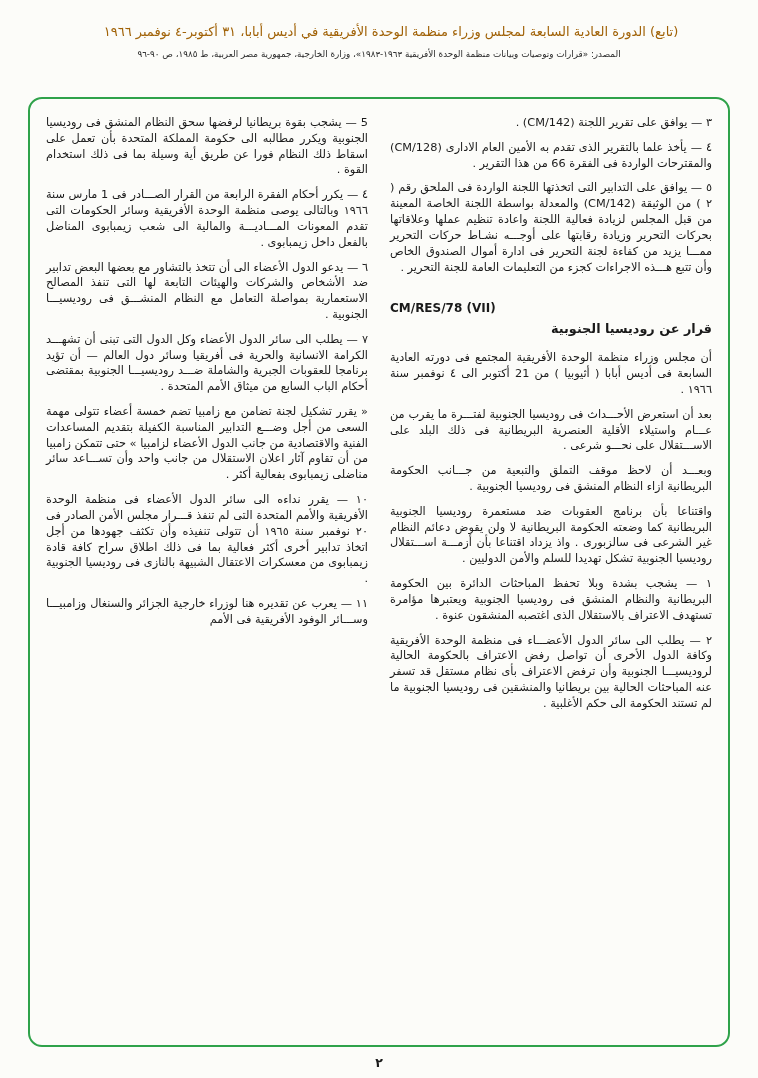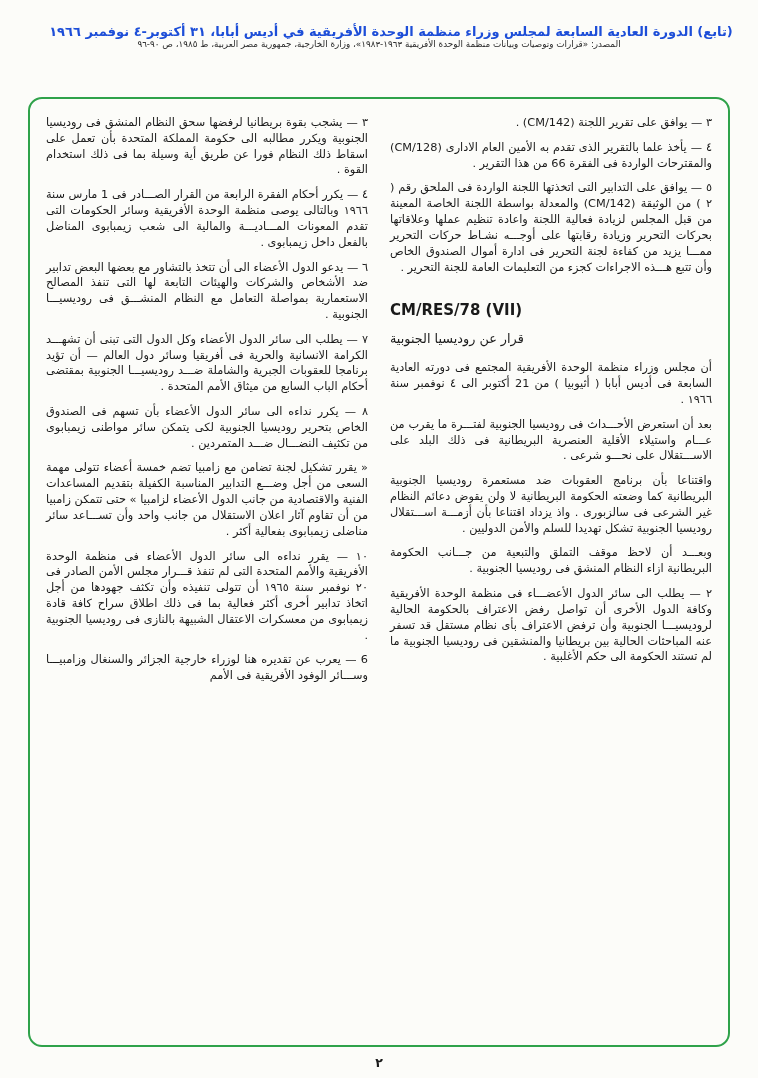--- a/index.html
+++ b/index.html
@@ -6,29 +6,29 @@
   html, body { width: 758px; height: 1078px; }
   body {
     background: #fcfcf9;
     font-family: "DejaVu Sans", sans-serif;
     position: relative;
     overflow: hidden;
     color: #1a1a1a;
   }
   .doc-header { text-align: center; padding-top: 24px; direction: rtl; }
   .doc-title {
-    font-weight: bold;
+    font-weight: normal;
     font-size: 13px;
     white-space: nowrap;
-    color: #1d4ed8;
+    color: #a16207;
     padding-left: 24px;
   }
   .doc-source {
     font-size: 8.8px;
-    margin-top: 0;
+    margin-top: 10px;
     color: #2a2a2a;
     white-space: nowrap;
   }
   .content-frame {
     position: absolute;
     left: 28px;
     top: 97px;
     width: 702px;
     height: 950px;
     border: 2.5px solid #2fa24a;
@@ -45,27 +45,27 @@
     font-size: 11.3px;
     line-height: 1.4;
     text-align: justify;
     margin-bottom: 9px;
     direction: rtl;
   }
   .doc-ref {
     direction: ltr;
     text-align: left;
     font-weight: bold;
-    font-size: 15px;
-    margin: 26px 0 12px 0;
+    font-size: 12px;
+    margin: 26px 0 6px 0;
     unicode-bidi: plaintext;
   }
   .res-heading {
-    text-align: left;
-    font-weight: normal;
+    text-align: right;
+    font-weight: bold;
     font-size: 12.8px;
     margin: 4px 0 14px 0;
   }
   .page-number {
     position: absolute;
     bottom: 8px;
     left: 0;
     width: 100%;
     text-align: center;
     font-weight: bold;
@@ -82,30 +82,30 @@
 
 <main class="content-frame" style="border-color: rgb(47, 162, 74);">
   <section class="col">
     <p class="para">٣ — يوافق على تقرير اللجنة (CM/142) .</p>
     <p class="para">٤ — يأخذ علما بالتقرير الذى تقدم به الأمين العام الادارى (CM/128) والمقترحات الواردة فى الفقرة 66 من هذا التقرير .</p>
     <p class="para">٥ — يوافق على التدابير التى اتخذتها اللجنة الواردة فى الملحق رقم ( ٢ ) من الوثيقة (CM/142) والمعدلة بواسطة اللجنة الخاصة المعينة من قبل المجلس لزيادة فعالية اللجنة واعادة تنظيم عملها وعلاقاتها بحركات التحرير وزيادة رقابتها على أوجـــه نشـاط حركات التحرير ممـــا يزيد من كفاءة لجنة التحرير فى ادارة أموال الصندوق الخاص وأن تتبع هـــذه الاجراءات كجزء من التعليمات العامة للجنة التحرير .</p>
     <div class="doc-ref">CM/RES/78 (VII)</div>
     <h2 class="res-heading">قرار عن روديسيا الجنوبية</h2>
     <p class="para">أن مجلس وزراء منظمة الوحدة الأفريقية المجتمع فى دورته العادية السابعة فى أديس أبابا ( أثيوبيا ) من 21 أكتوبر الى ٤ نوفمبر سنة ١٩٦٦ .</p>
     <p class="para">بعد أن استعرض الأحـــداث فى روديسيا الجنوبية لفتـــرة ما يقرب من عـــام واستيلاء الأقلية العنصرية البريطانية فى ذلك البلد على الاســـتقلال على نحـــو شرعى .</p>
+    <p class="para">وبعـــد أن لاحظ موقف التملق والتبعية من جـــانب الحكومة البريطانية ازاء النظام المنشق فى روديسيا الجنوبية .</p>
     <p class="para">واقتناعا بأن برنامج العقوبات ضد مستعمرة روديسيا الجنوبية البريطانية كما وضعته الحكومة البريطانية لا ولن يقوض دعائم النظام غير الشرعى فى سالزبورى . واذ يزداد اقتناعا بأن أزمـــة اســـتقلال روديسيا الجنوبية تشكل تهديدا للسلم والأمن الدوليين .</p>
-    <p class="para">وبعـــد أن لاحظ موقف التملق والتبعية من جـــانب الحكومة البريطانية ازاء النظام المنشق فى روديسيا الجنوبية .</p>
+    <p class="para">١ — يشجب بشدة وبلا تحفظ المباحثات الدائرة بين الحكومة البريطانية والنظام المنشق فى روديسيا الجنوبية ويعتبرها مؤامرة تستهدف الاعتراف بالاستقلال الذى اغتصبه المنشقون عنوة .</p>
     <p class="para">٢ — يطلب الى سائر الدول الأعضـــاء فى منظمة الوحدة الأفريقية وكافة الدول الأخرى أن تواصل رفض الاعتراف بالحكومة الحالية لروديسيـــا الجنوبية وأن ترفض الاعتراف بأى نظام مستقل قد تسفر عنه المباحثات الحالية بين بريطانيا والمنشقين فى روديسيا الجنوبية ما لم تستند الحكومة الى حكم الأغلبية .</p>
   </section>
 
   <section class="col">
-    <p class="para">٣ — يشجب بقوة بريطانيا لرفضها سحق النظام المنشق فى روديسيا الجنوبية ويكرر مطالبه الى حكومة المملكة المتحدة بأن تعمل على اسقاط ذلك النظام فورا عن طريق أية وسيلة بما فى ذلك استخدام القوة .</p>
+    <p class="para">5 — يشجب بقوة بريطانيا لرفضها سحق النظام المنشق فى روديسيا الجنوبية ويكرر مطالبه الى حكومة المملكة المتحدة بأن تعمل على اسقاط ذلك النظام فورا عن طريق أية وسيلة بما فى ذلك استخدام القوة .</p>
     <p class="para">٤ — يكرر أحكام الفقرة الرابعة من القرار الصـــادر فى 1 مارس سنة ١٩٦٦ وبالتالى يوصى منظمة الوحدة الأفريقية وسائر الحكومات التى تقدم المعونات المـــاديـــة والمالية الى شعب زيمبابوى المناضل بالفعل داخل زيمبابوى .</p>
     <p class="para">٦ — يدعو الدول الأعضاء الى أن تتخذ بالتشاور مع بعضها البعض تدابير ضد الأشخاص والشركات والهيئات التابعة لها التى تنفذ المصالح الاستعمارية بمواصلة التعامل مع النظام المنشـــق فى روديسيـــا الجنوبية .</p>
     <p class="para">٧ — يطلب الى سائر الدول الأعضاء وكل الدول التى تبنى أن تشهـــد الكرامة الانسانية والحرية فى أفريقيا وسائر دول العالم — أن تؤيد برنامجا للعقوبات الجبرية والشاملة ضـــد روديسيـــا الجنوبية بمقتضى أحكام الباب السابع من ميثاق الأمم المتحدة .</p>
-    <p class="para">٨ — يكرر نداءه الى سائر الدول الأعضاء بأن تسهم فى الصندوق الخاص بتحرير روديسيا الجنوبية لكى يتمكن سائر مواطنى زيمبابوى من تكثيف النضـــال ضـــد المتمردين .</p>
     <p class="para">« يقرر تشكيل لجنة تضامن مع زامبيا تضم خمسة أعضاء تتولى مهمة السعى من أجل وضـــع التدابير المناسبة الكفيلة بتقديم المساعدات الفنية والاقتصادية من جانب الدول الأعضاء لزامبيا » حتى تتمكن زامبيا من أن تقاوم آثار اعلان الاستقلال من جانب واحد وأن تســـاعد سائر مناضلى زيمبابوى بفعالية أكثر .</p>
     <p class="para">١٠ — يقرر نداءه الى سائر الدول الأعضاء فى منظمة الوحدة الأفريقية والأمم المتحدة التى لم تنفذ قـــرار مجلس الأمن الصادر فى ٢٠ نوفمبر سنة ١٩٦٥ أن تتولى تنفيذه وأن تكثف جهودها من أجل اتخاذ تدابير أخرى أكثر فعالية بما فى ذلك اطلاق سراح كافة قادة زيمبابوى من معسكرات الاعتقال الشبيهة بالنازى فى روديسيا الجنوبية .</p>
-    <p class="para">6 — يعرب عن تقديره هنا لوزراء خارجية الجزائر والسنغال وزامبيـــا وســـائر الوفود الأفريقية فى الأمم</p>
+    <p class="para">١١ — يعرب عن تقديره هنا لوزراء خارجية الجزائر والسنغال وزامبيـــا وســـائر الوفود الأفريقية فى الأمم</p>
   </section>
 </main>
 
 <div class="page-number">٢</div>
 
 </body></html>

